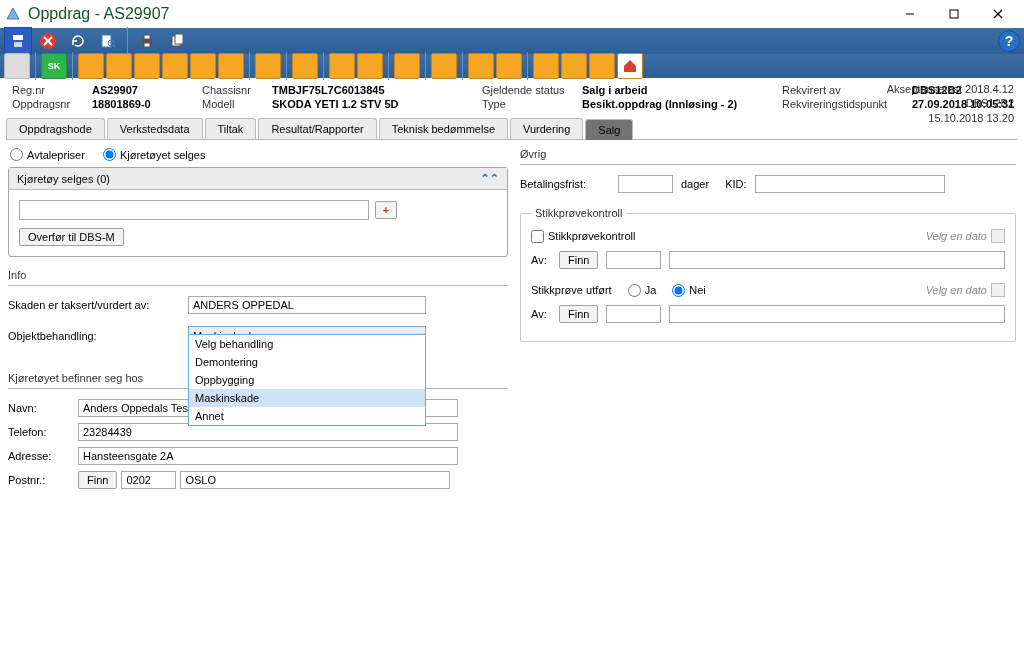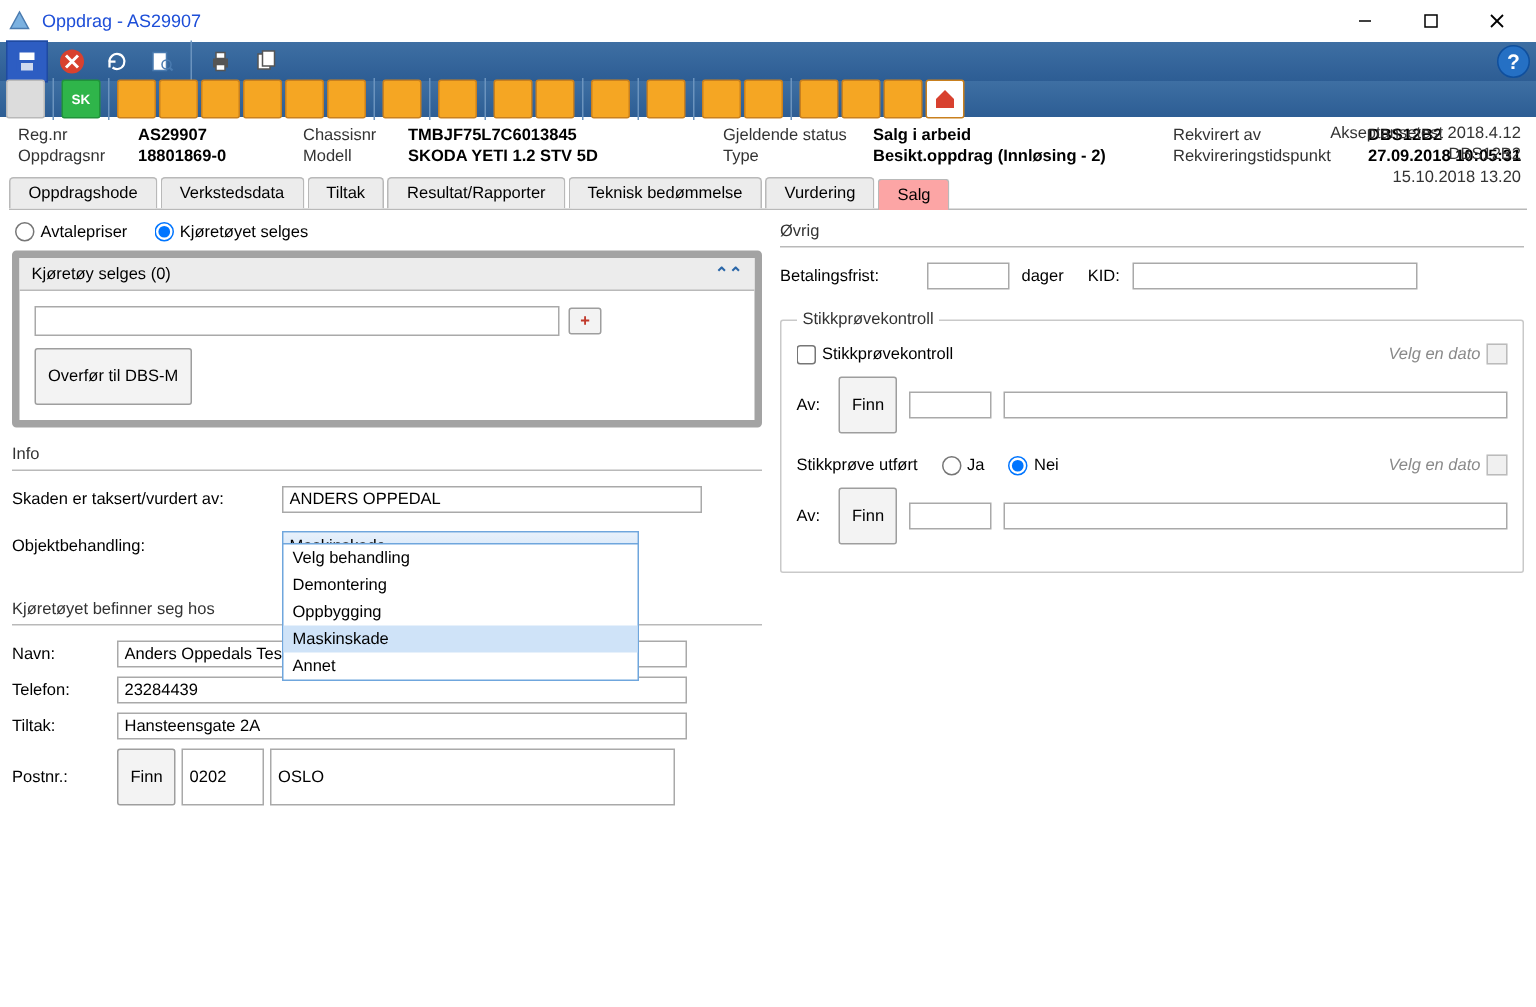--- a/index.html
+++ b/index.html
@@ -1,58 +1,58 @@
 <!DOCTYPE html>
 <html><head>
 <meta charset="utf-8">
 <style>
 * { box-sizing: border-box; margin: 0; padding: 0; font-family: "Segoe UI", Tahoma, sans-serif; font-size: 11px; }
 body { background: #fff; width: 1024px; height: 671px; overflow: hidden; position: relative; }
 
 .titlebar { height: 28px; display: flex; align-items: center; padding: 0 4px; background: #fff; }
 .titlebar .app-icon { width: 18px; height: 18px; margin-right: 6px; display: inline-flex; align-items: center; justify-content: center; }
-.titlebar .title-text { flex: 1; color: #1d4ed8; font-size: 12px; }
+.titlebar .title-text { flex: 1; color: #14532d; font-size: 16px; }
 .win-btn { width: 44px; height: 28px; display: inline-flex; align-items: center; justify-content: center; color: #000; }
 
 .toolbar { height: 54px; background: linear-gradient(#3e6fa3, #2d5d94); display: flex; align-items: center; padding: 0 4px; gap: 2px; }
 .tool-btn { width: 26px; height: 26px; display: inline-flex; align-items: center; justify-content: center; border-radius: 2px; }
 .tool-btn.orange { background: #f5a623; border: 1px solid #c9801e; }
 .tool-btn.green  { background: #2fb54a; border: 1px solid #20933a; }
 .tool-btn.gray   { background: #dcdcdc; border: 1px solid #b9b9b9; }
 .tool-sep { width: 1px; height: 28px; background: #6b93be; margin: 0 3px; }
 .big-btn { width: 28px; height: 28px; display: inline-flex; align-items: center; justify-content: center; }
 .save-icon { background: #2d5dc2; border: 1px solid #1f4aa0; }
 .toolbar svg { display: block; }
 .help-btn { margin-left: auto; width: 22px; height: 22px; border-radius: 50%; background: #2570c4; border: 1px solid #0f4f9d; color: #fff; display: inline-flex; align-items: center; justify-content: center; font-weight: bold; font-size: 14px; }
 
 .summary { padding: 6px 12px 8px 12px; display: grid; grid-template-columns: 80px 110px 70px 210px 100px 200px 130px 150px auto; row-gap: 2px; align-items: baseline; position: relative; }
 .summary .lbl { color: #333; }
 .summary .val { font-weight: bold; color: #000; }
 .summary .meta { position: absolute; right: 10px; top: 4px; text-align: right; color: #333; line-height: 1.3; }
 
 .tabbar { display: flex; border-bottom: 1px solid #b9b9b9; margin: 0 6px; }
 .tab { padding: 4px 12px; border: 1px solid #b9b9b9; border-bottom: none; margin-right: 2px; background: #ececec; border-radius: 3px 3px 0 0; cursor: pointer; }
-.tab.active { background: #fca5a5; position: relative; top: 1px; }
+.tab.active { background: #737373; position: relative; top: 1px; }
 
 .content { display: flex; padding: 6px 8px; gap: 12px; }
 .leftcol { width: 500px; }
 .rightcol { flex: 1; }
 
 .radio-row { display: flex; align-items: center; gap: 18px; padding: 2px 2px 6px 2px; }
 .radio-row label { display: flex; align-items: center; gap: 4px; }
 
-.panel { border: 5px solid #a3a3a3; border-radius: 3px; margin-bottom: 10px; }
+.panel { border: 1px solid #a3a3a3; border-radius: 3px; margin-bottom: 10px; }
 .panel-head { background: #ececec; padding: 4px 8px; display: flex; align-items: center; border-bottom: 1px solid #b9b9b9; }
 .panel-head .collapse { margin-left: auto; color: #2a66a8; font-weight: bold; cursor: pointer; }
 .panel-body { padding: 10px; }
 
 input[type=text].field, textarea.field, select.field {
   border: 1px solid #a9a9a9; padding: 2px 4px; font-size: 11px; background: #fff;
 }
-.btn { border: 1px solid #9e9e9e; background: #f3f3f3; padding: 12px 8px; border-radius: 2px; cursor: pointer; }
+.btn { border: 1px solid #9e9e9e; background: #f3f3f3; padding: 2px 8px; border-radius: 2px; cursor: pointer; }
 .plus-btn { width: 22px; padding: 2px 0; text-align: center; color: #c0392b; font-weight: bold; }
 
 .section-title { border-bottom: 1px solid #b9b9b9; padding: 2px 0 4px 0; margin-bottom: 10px; color: #333; }
 
 .form-grid { display: grid; grid-template-columns: 70px 1fr; row-gap: 6px; align-items: center; }
 .form-grid2 { display: grid; grid-template-columns: 180px 1fr; row-gap: 12px; align-items: center; }
 
 .combo { position: relative; width: 238px; }
 .combo-box { display: flex; align-items: center; border: 1px solid #6fa6dd; background: linear-gradient(#e8f1fb, #cfe3f8); height: 20px; cursor: pointer; }
 .combo-box span { flex: 1; padding: 0 4px; }
@@ -245,21 +245,21 @@
           <button class="btn plus-btn">+</button>
         </div>
         <button class="btn">Overfør til DBS-M</button>
       </div>
     </div>
 
     <div class="section-title">Info</div>
 
     <div class="form-grid2" style="margin-bottom:10px;">
       <span>Skaden er taksert/vurdert av:</span>
-      <input type="text" class="field" style="width: 280px;" value="ANDERS OPPEDAL">
+      <input type="text" class="field" style="width: 238px;" value="ANDERS OPPEDAL">
 
       <span>Objektbehandling:</span>
       <div class="combo">
         <div class="combo-box">
           <span>Maskinskade</span>
           <span class="arrow">▾</span>
         </div>
         <div class="combo-list">
           <div class="opt">Velg behandling</div>
           <div class="opt">Demontering</div>
@@ -272,21 +272,21 @@
 
     <div class="section-title" style="margin-top:24px;">Kjøretøyet befinner seg hos</div>
 
     <div class="form-grid">
       <span>Navn:</span>
       <input type="text" class="field" style="width: 380px;" value="Anders Oppedals Testverkst">
 
       <span>Telefon:</span>
       <input type="text" class="field" style="width: 380px;" value="23284439">
 
-      <span>Tiltak:</span>
+      <span>Adresse:</span>
       <input type="text" class="field" style="width: 380px;" value="Hansteensgate 2A">
 
       <span>Postnr.:</span>
       <div style="display:flex;gap:4px;">
         <button class="btn">Finn</button>
         <input type="text" class="field" style="width: 55px;" value="0202">
         <input type="text" class="field" style="width: 270px;" value="OSLO">
       </div>
     </div>
   </div>

